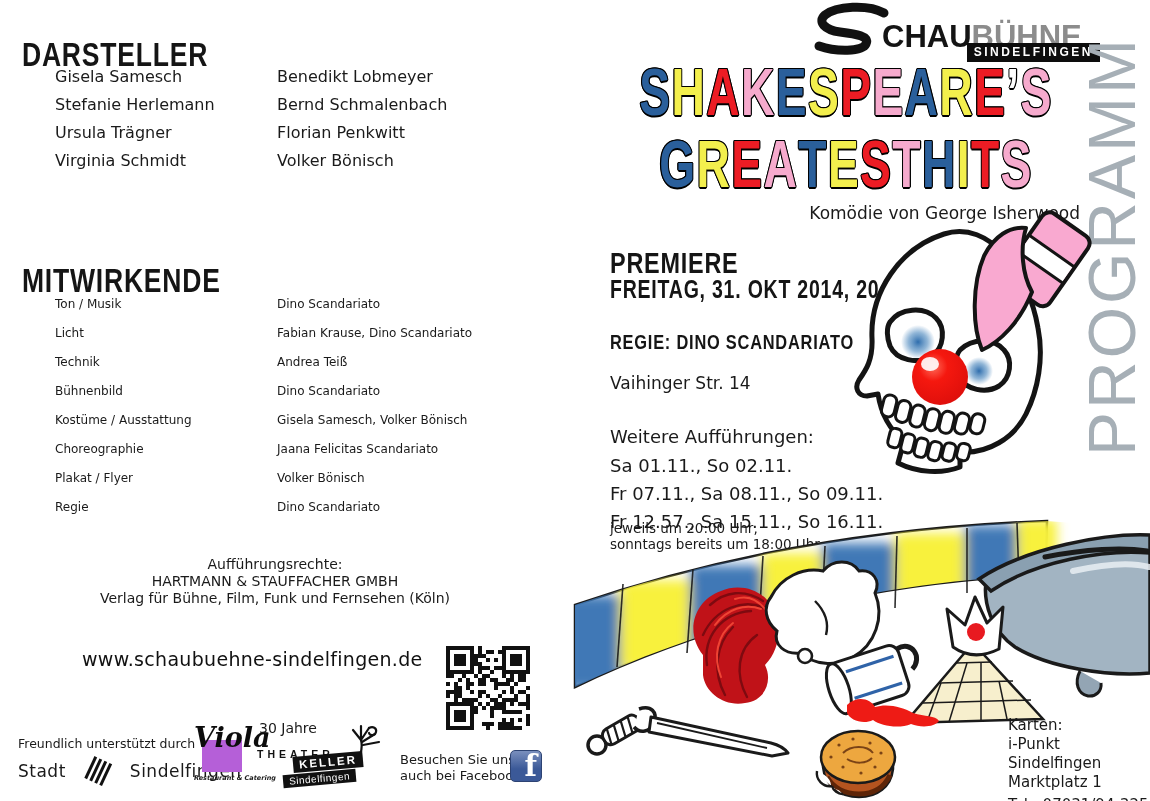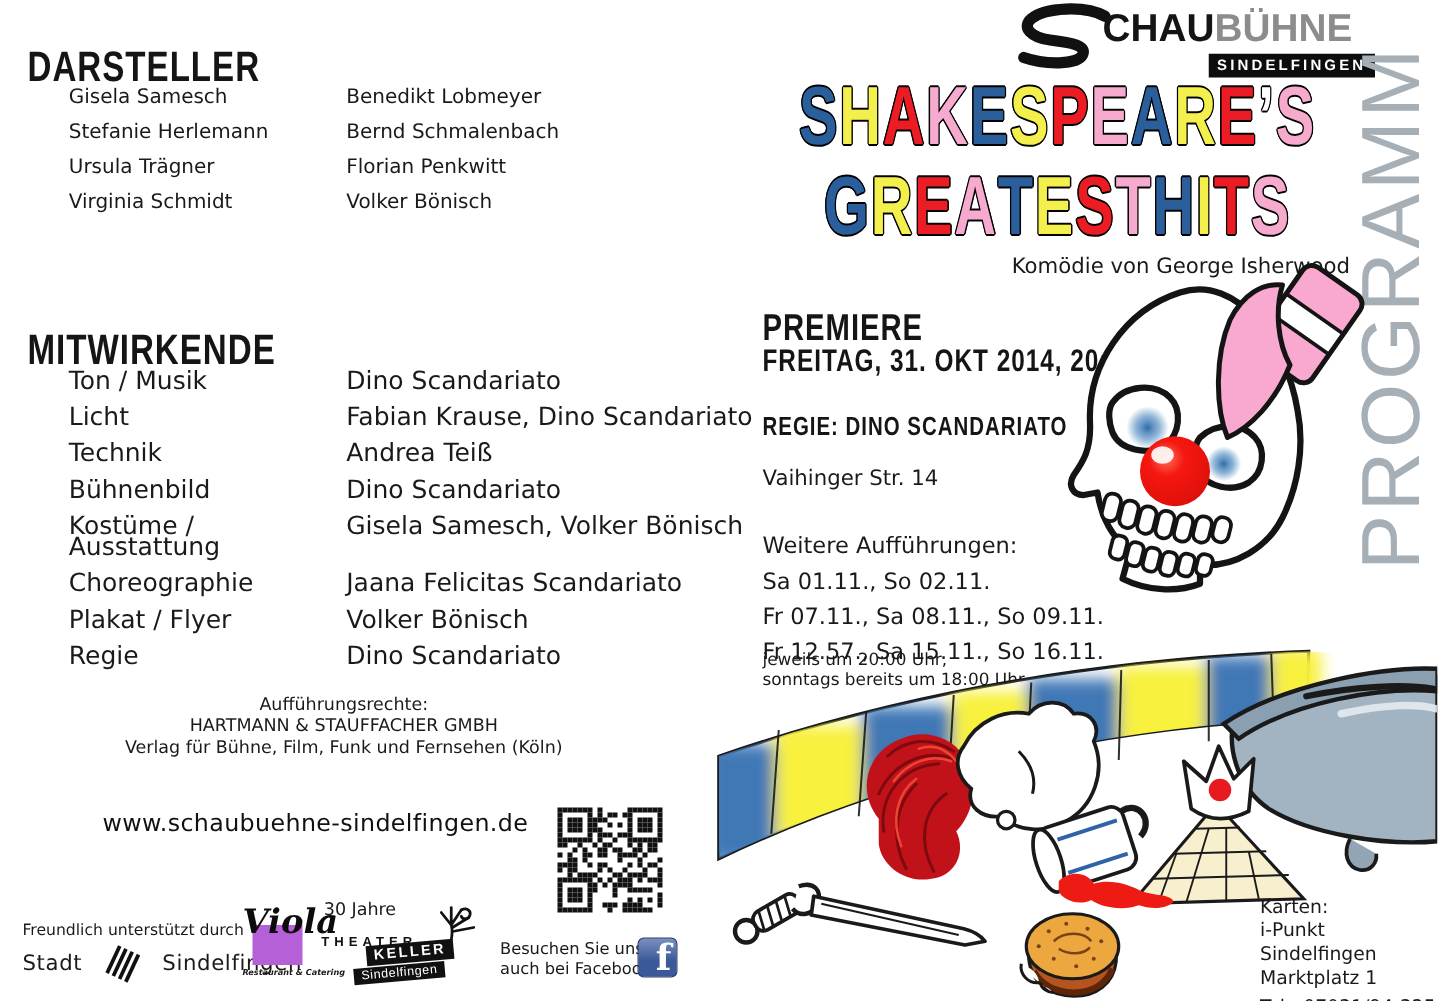--- a/index.html
+++ b/index.html
@@ -10,21 +10,21 @@
   
   .deco{font-family:"Liberation Sans",sans-serif;font-weight:bold;white-space:nowrap;
         transform:scaleX(0.78);transform-origin:left center;letter-spacing:1px;color:#151515;}
 
   
   .h-darsteller{position:absolute;left:22px;top:12px;font-size:34px;}
   .h-mitwirkende{position:absolute;left:22px;top:238px;font-size:34px;}
   .cast{position:absolute;left:55px;top:68px;display:grid;grid-template-columns:222px auto;
         row-gap:11px;font-size:16px;line-height:17px;}
   .credits{position:absolute;left:55px;top:296px;display:grid;grid-template-columns:222px auto;
-        row-gap:12px;font-size:20px;line-height:17px;}
+        row-gap:12px;font-size:12px;line-height:17px;}
   .rights{position:absolute;left:60px;top:556px;width:430px;text-align:center;
         font-size:14px;line-height:17px;}
   .website{position:absolute;left:82px;top:648px;font-size:19px;letter-spacing:.3px;color:#111;}
   .qr{position:absolute;left:442px;top:642px;width:92px;height:92px;background:#fff;}
   .supported{position:absolute;left:18px;top:736px;font-size:12.5px;}
   .stadt-row{position:absolute;left:18px;top:758px;display:flex;align-items:center;gap:20px;
         font-size:17px;letter-spacing:.5px;}
   .viola{position:absolute;left:194px;top:712px;width:70px;height:70px;text-decoration:underline;}
   .viola-box{position:absolute;left:8px;top:28px;width:40px;height:32px;background:#b55fd8;}
   .viola-name{position:absolute;left:0;top:10px;font-family:"DejaVu Serif",serif;
@@ -39,21 +39,21 @@
         padding:1px 6px;transform:rotate(-5deg);letter-spacing:.5px;}
   .tk-scribble{position:absolute;left:92px;top:-22px;}
   .fb-note{position:absolute;left:400px;top:752px;font-size:13px;line-height:16px;}
   .fb-icon{position:absolute;left:510px;top:750px;width:30px;height:30px;border-radius:5px;
         background:linear-gradient(#7a8fbd 0%,#3b5998 60%);border:1px solid #2d4373;overflow:hidden;}
   .fb-f{position:absolute;right:4px;top:-2px;color:#fff;font-family:"DejaVu Serif",serif;
         font-weight:bold;font-size:29px;}
 
   
   .sb-logo{position:absolute;left:814px;top:6px;width:280px;height:54px;font-family:"Liberation Sans",sans-serif;}
-  .sb-line{position:absolute;left:0;top:0;display:flex;align-items:flex-start;}
+  .sb-line{position:absolute;left:0;top:0;display:flex;align-items:flex-end;}
   .sb-chau{font-size:31px;font-weight:bold;color:#141414;letter-spacing:0;margin-left:-4px;line-height:34px;}
   .sb-buhne{font-size:31px;font-weight:bold;color:#8c8c8c;letter-spacing:0;line-height:34px;}
   .sb-bar{position:absolute;right:-6px;top:37px;background:#0d0d0d;color:#fff;font-size:12px;
         font-weight:bold;letter-spacing:2.5px;padding:2px 7px 3px 7px;}
 
   .title{position:absolute;left:612px;top:56px;width:468px;}
   .title-line{display:flex;justify-content:center;align-items:flex-end;height:72px;
         transform:scaleX(0.70);transform-origin:center;
         font-family:"Liberation Sans",sans-serif;font-weight:bold;font-size:66px;line-height:72px;letter-spacing:2px;}
   .tl{text-shadow:-1.5px 0 #000,1.5px 0 #000,0 -1.5px #000,0 1.5px #000,

